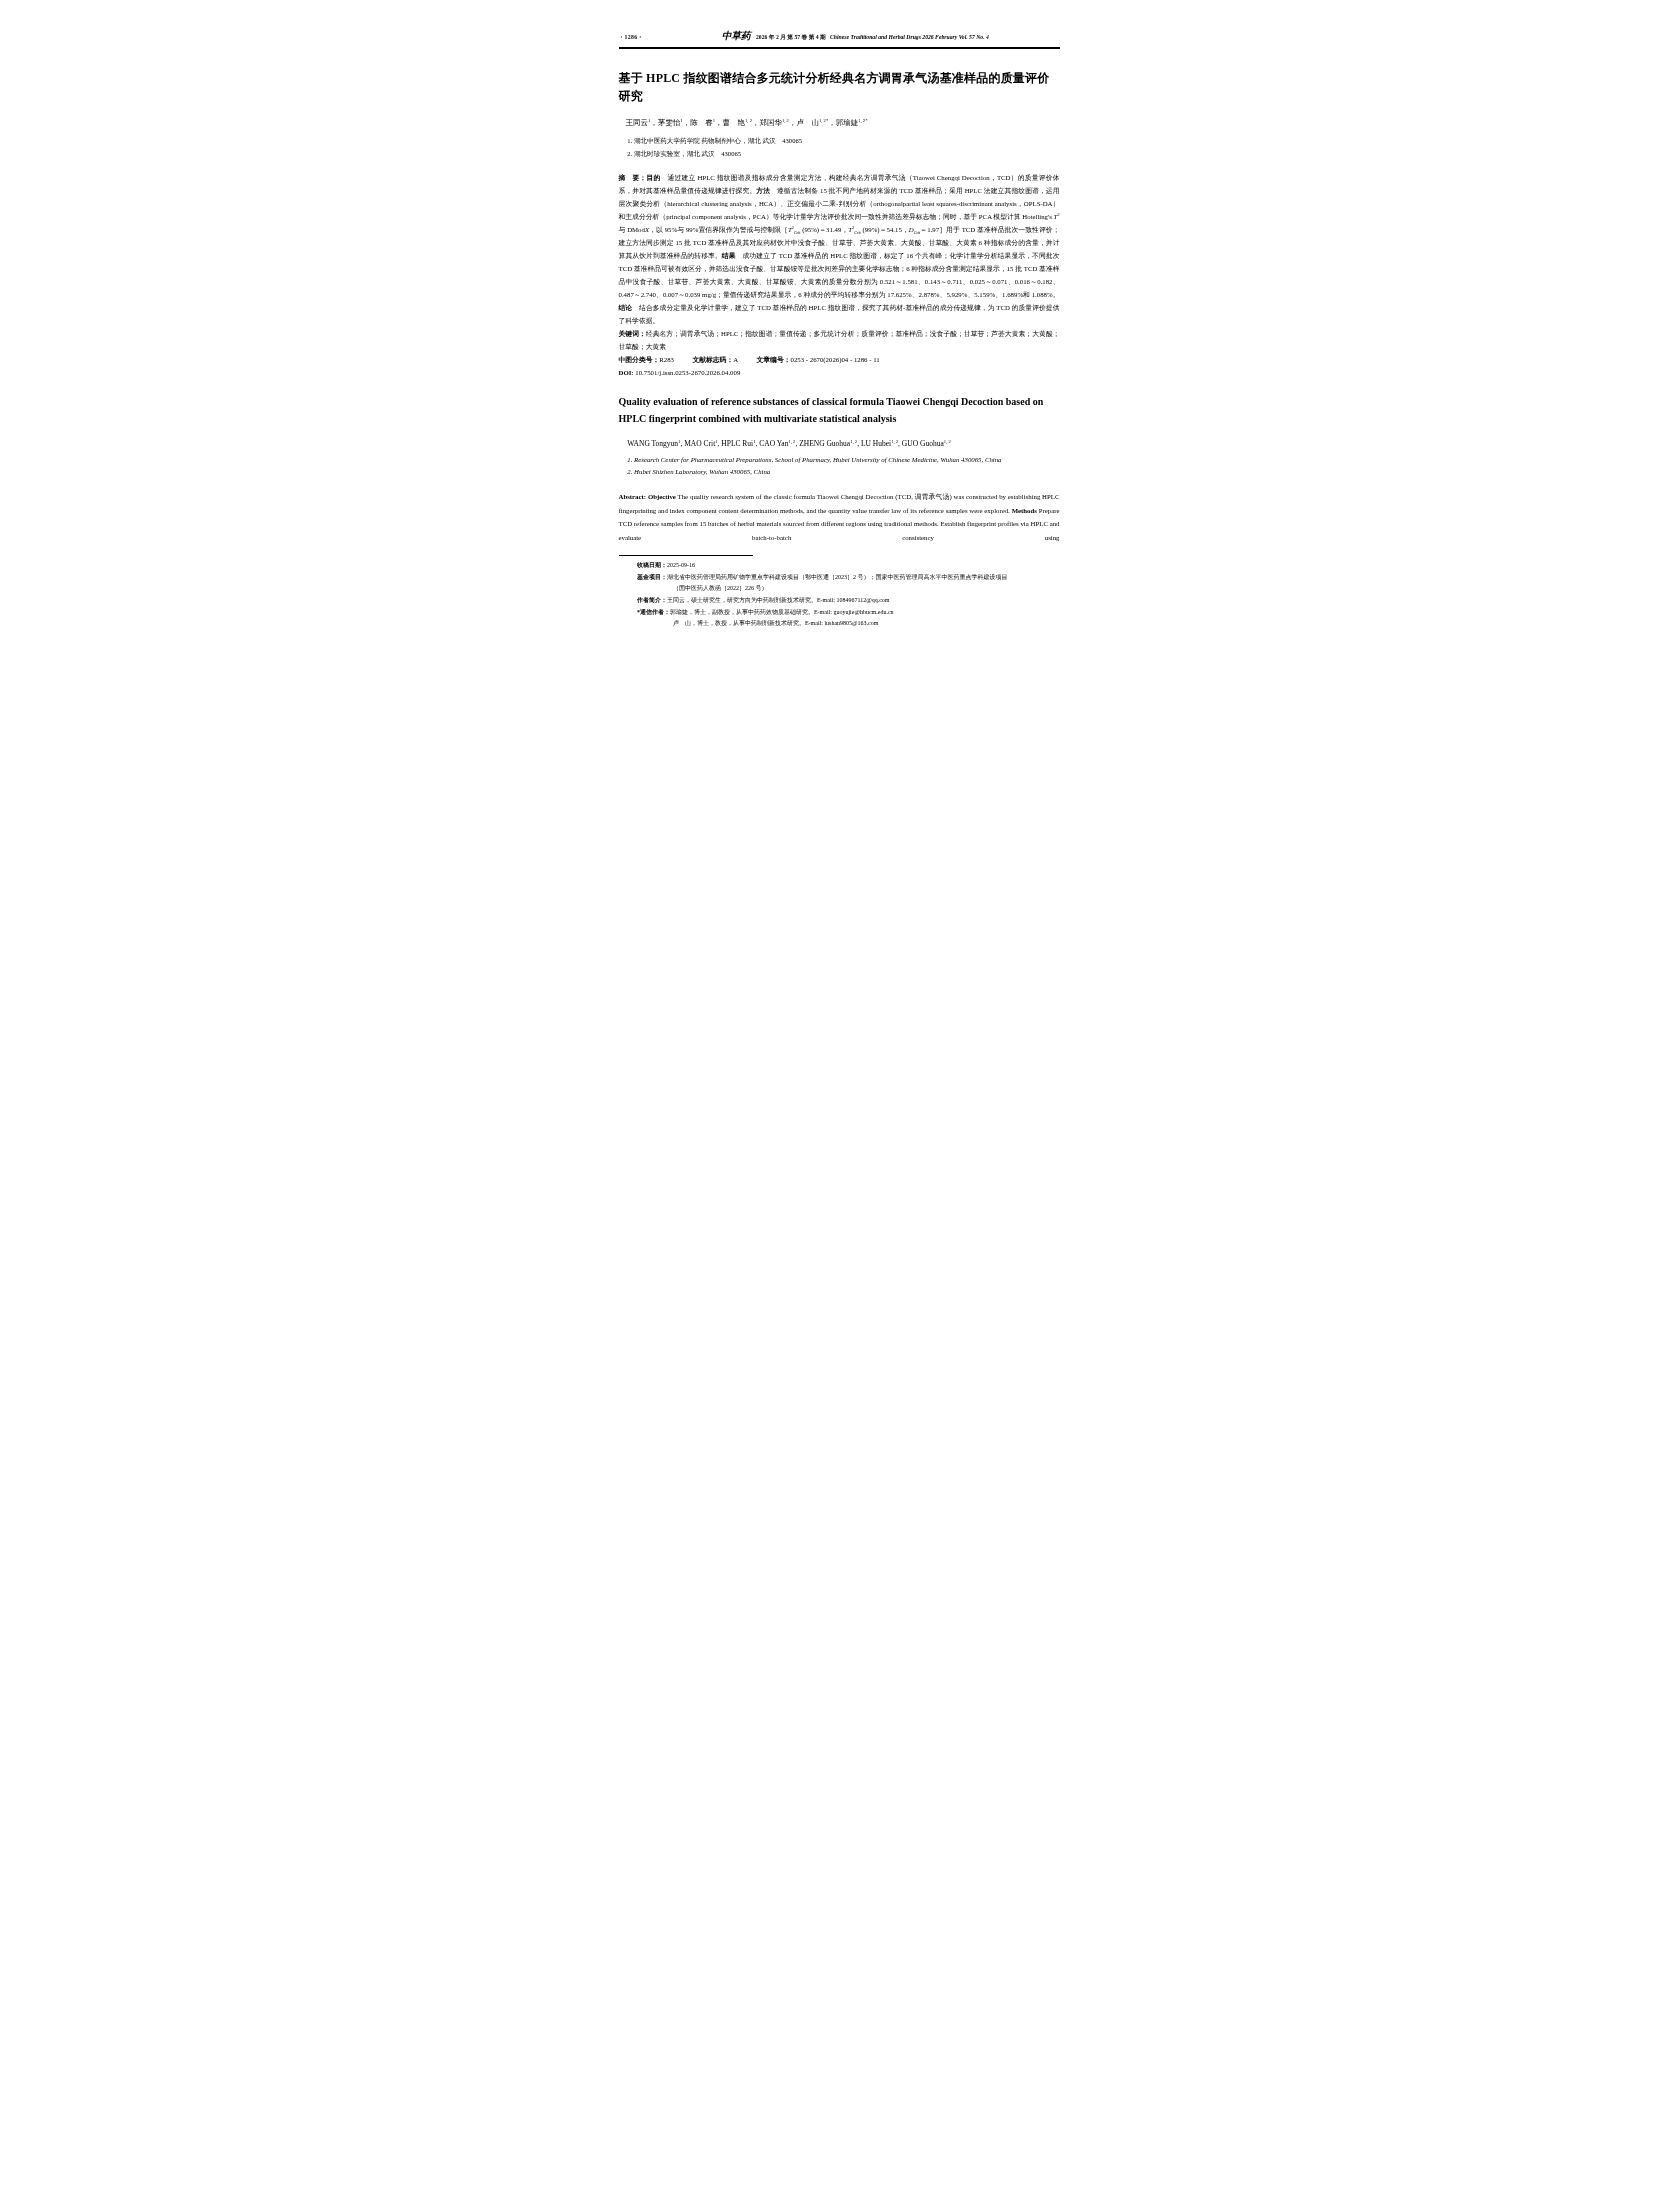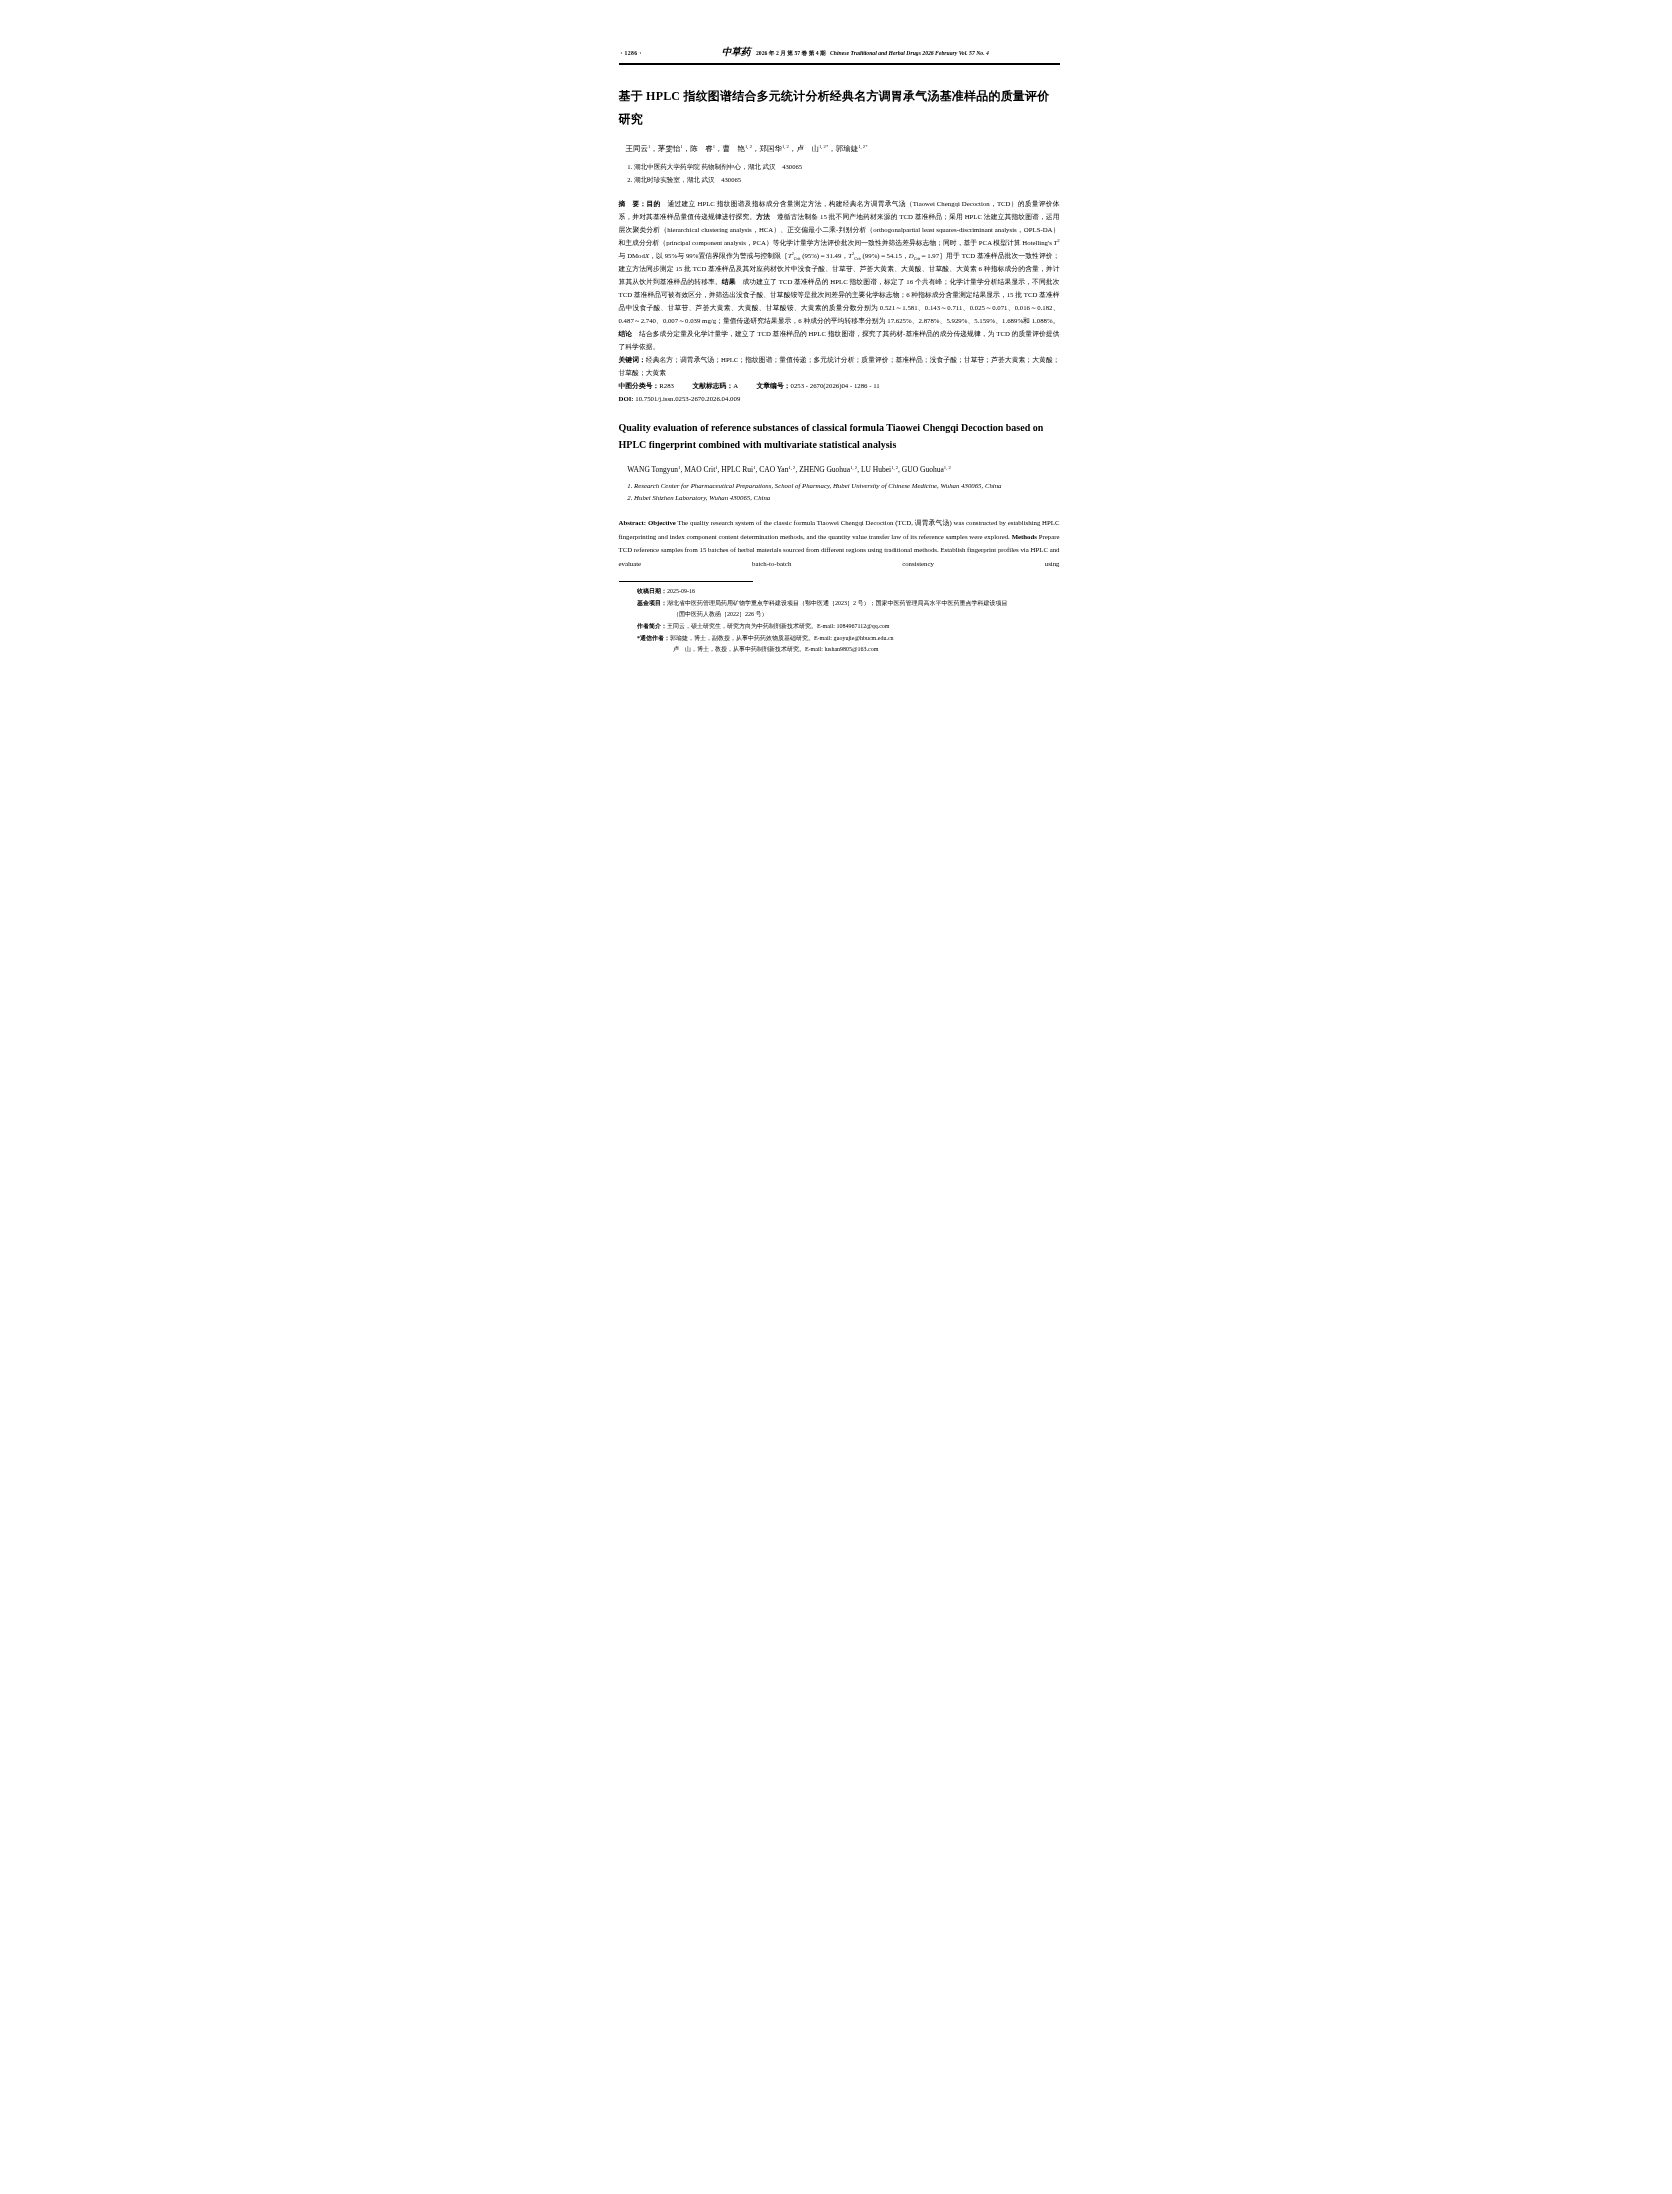--- a/index.html
+++ b/index.html
@@ -11,34 +11,34 @@
     color:#000;
     font-family:"Liberation Serif","DejaVu Serif",serif;
   }
   .content { padding:0 55px 0 61px; }
   .b { font-weight:bold; }
   .i { font-style:italic; }
   sup { font-size:0.62em; line-height:0; }
   sub { font-size:0.62em; line-height:0; }
 
   .header {
-    padding-top:46px;
+    padding-top:30px;
     display:flex; align-items:baseline;
     white-space:nowrap;
     font-size:5.7px; font-weight:bold;
   }
   .pnum { letter-spacing:0.4px; }
   .logo { margin-left:78px; font-size:9.7px; font-style:italic; font-weight:bold; }
   .issue { margin-left:5.3px; }
   .jen { margin-left:4.4px; font-style:italic; }
   .header-rule { height:1.8px; background:#000; margin-top:4.4px; }
 
   .title-cn {
     margin:20px 0 0 0;
-    font-size:12px; font-weight:bold; line-height:23px;
+    font-size:12px; font-weight:bold; line-height:18px;
     letter-spacing:0.2px;
   }
   .authors-cn { margin-top:13px; padding-left:7px; font-size:7.5px; }
   .affils-cn { margin-top:6.1px; padding-left:8.8px; font-size:6.6px; line-height:13px; }
 
   .abstract-cn {
     margin:10.5px 0 0 0;
     font-size:6.8px; line-height:13px;
     text-align:justify;
   }

